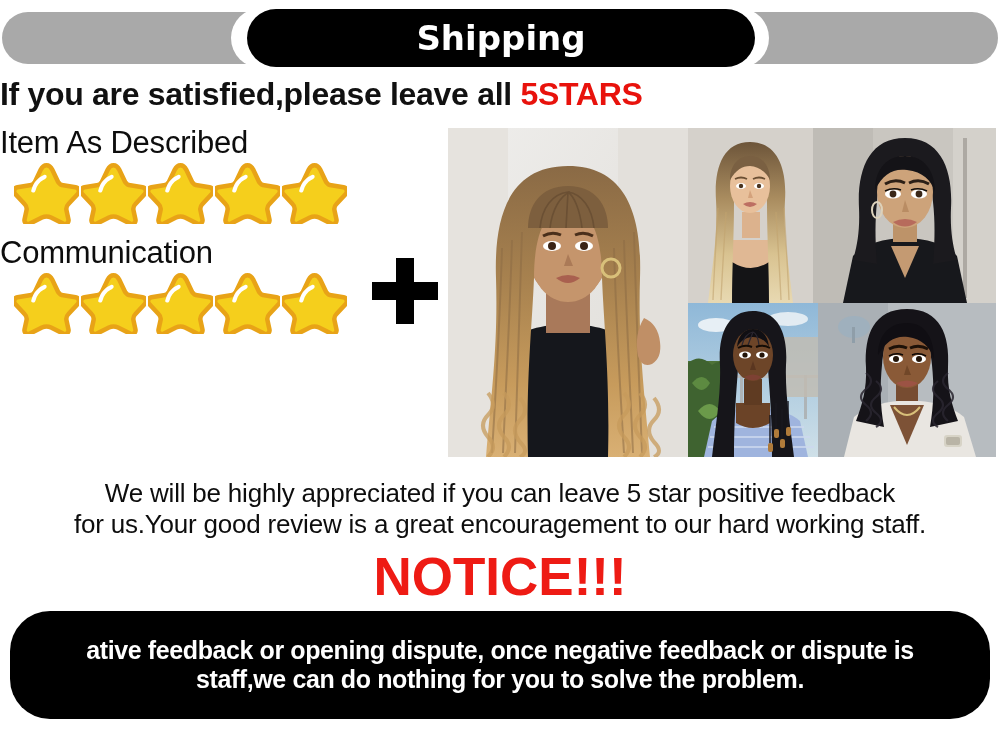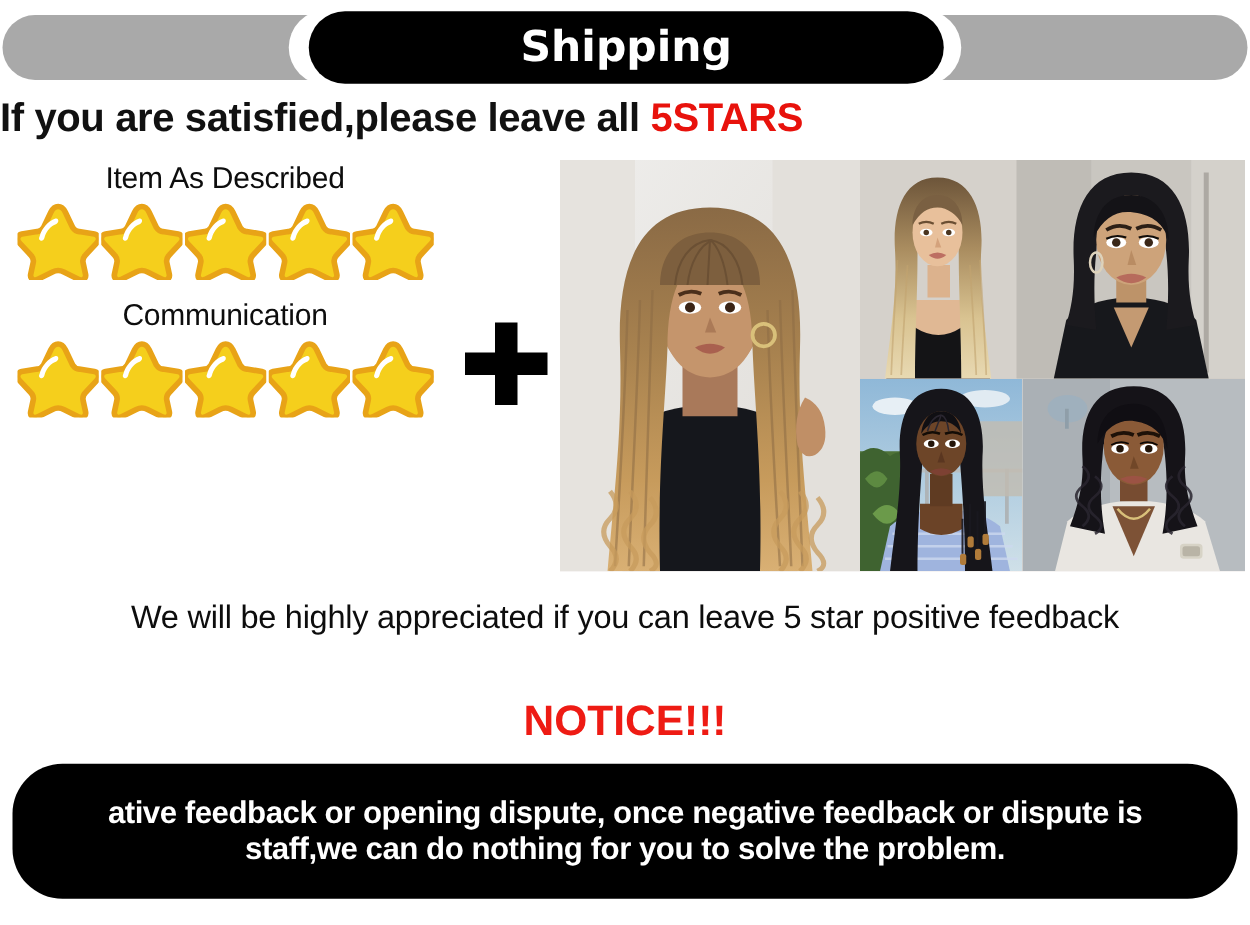--- a/index.html
+++ b/index.html
@@ -38,22 +38,22 @@
     position:absolute;left:0;top:76px;width:1000px;
     text-align:left;font-size:32px;font-weight:bold;color:#111;
     letter-spacing:-0.3px;white-space:nowrap;
   }
   .headline .hl-red{color:#e8120c;}
 
   
   .ratings{position:absolute;left:0;top:126px;width:360px;height:330px;}
   .rating-row{position:relative;width:360px;height:110px;}
   .rating-label{
-    width:360px;text-align:center;
-    font-size:24px;color:#0d0d0d;letter-spacing:-0.2px;
+    width:360px;
+    font-size:31px;color:#0d0d0d;letter-spacing:-0.2px;
     height:34px;line-height:34px;white-space:nowrap;
   }
   .stars{
     display:flex;justify-content:center;align-items:flex-start;
     gap:2px;margin-top:2px;
   }
   .star{width:65px;height:62px;display:block;}
 
   
   .plus{
@@ -86,21 +86,21 @@
   
   .body-text{
     position:absolute;left:0;top:478px;width:1000px;text-align:center;
     font-size:26px;color:#0d0d0d;line-height:31px;letter-spacing:-0.2px;
   }
   .body-text div{white-space:nowrap;}
 
   
   .notice{
     position:absolute;left:0;top:553px;width:1000px;text-align:center;
-    color:#ee1b14;font-size:34px;font-weight:bold;letter-spacing:0px;
+    color:#ee1b14;font-size:53px;font-weight:bold;letter-spacing:0px;
     line-height:48px;
   }
 
   
   .footer{
     position:absolute;left:10px;top:611px;width:980px;height:108px;
     background:#000000;border-radius:40px;
     display:flex;flex-direction:column;align-items:center;
     justify-content:center;
   }
@@ -455,20 +455,21 @@
             <rect x="126" y="132" width="18" height="12" rx="3" fill="#d7d3c6"></rect>
             <rect x="128" y="134" width="14" height="8" rx="2" fill="#b9b4a6"></rect>
           </svg>
         </div>
       </div>
     </div>
   </div>
 
   <div class="body-text">
     <div>We will be highly appreciated if you can leave 5 star positive feedback</div>
+    <div>for us.Your good review is a great encouragement to our hard working staff.</div>
   </div>
 
   <div class="notice">NOTICE!!!</div>
 
   <div class="footer">
     <div>ative feedback or opening dispute,  once negative feedback or dispute is</div>
     <div>staff,we can do nothing for you to solve the problem.</div>
   </div>
 
 </div>

